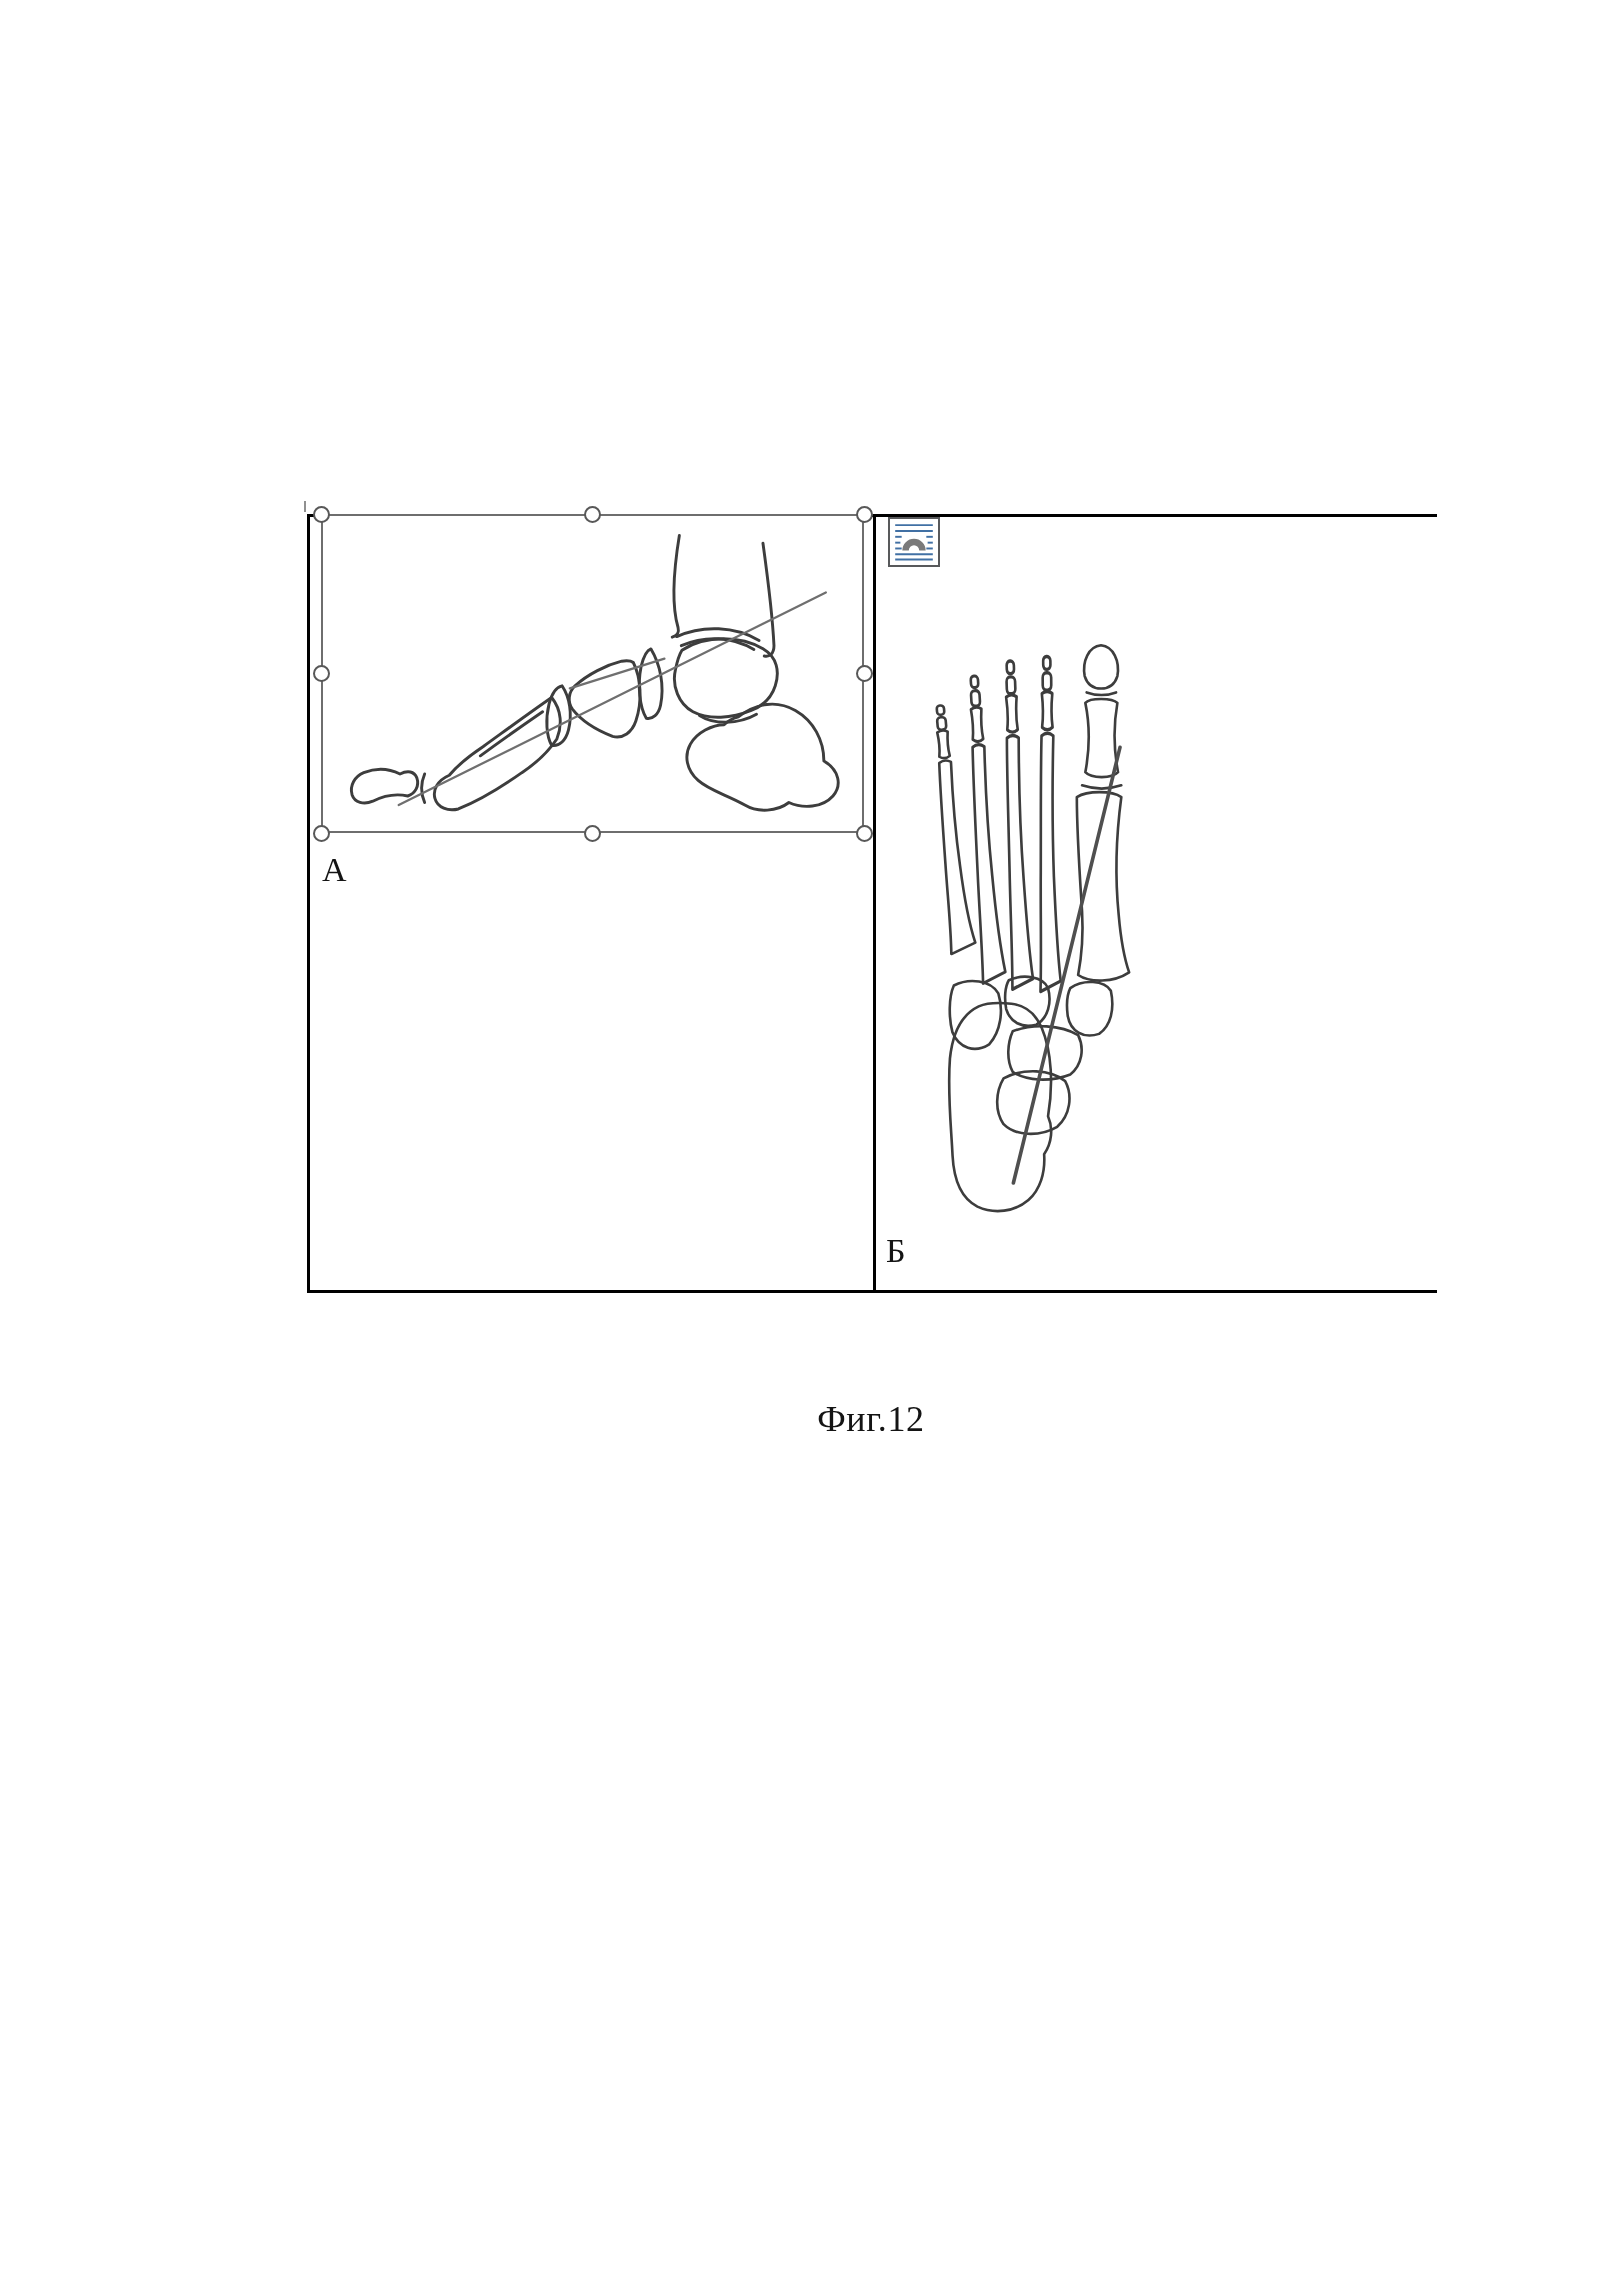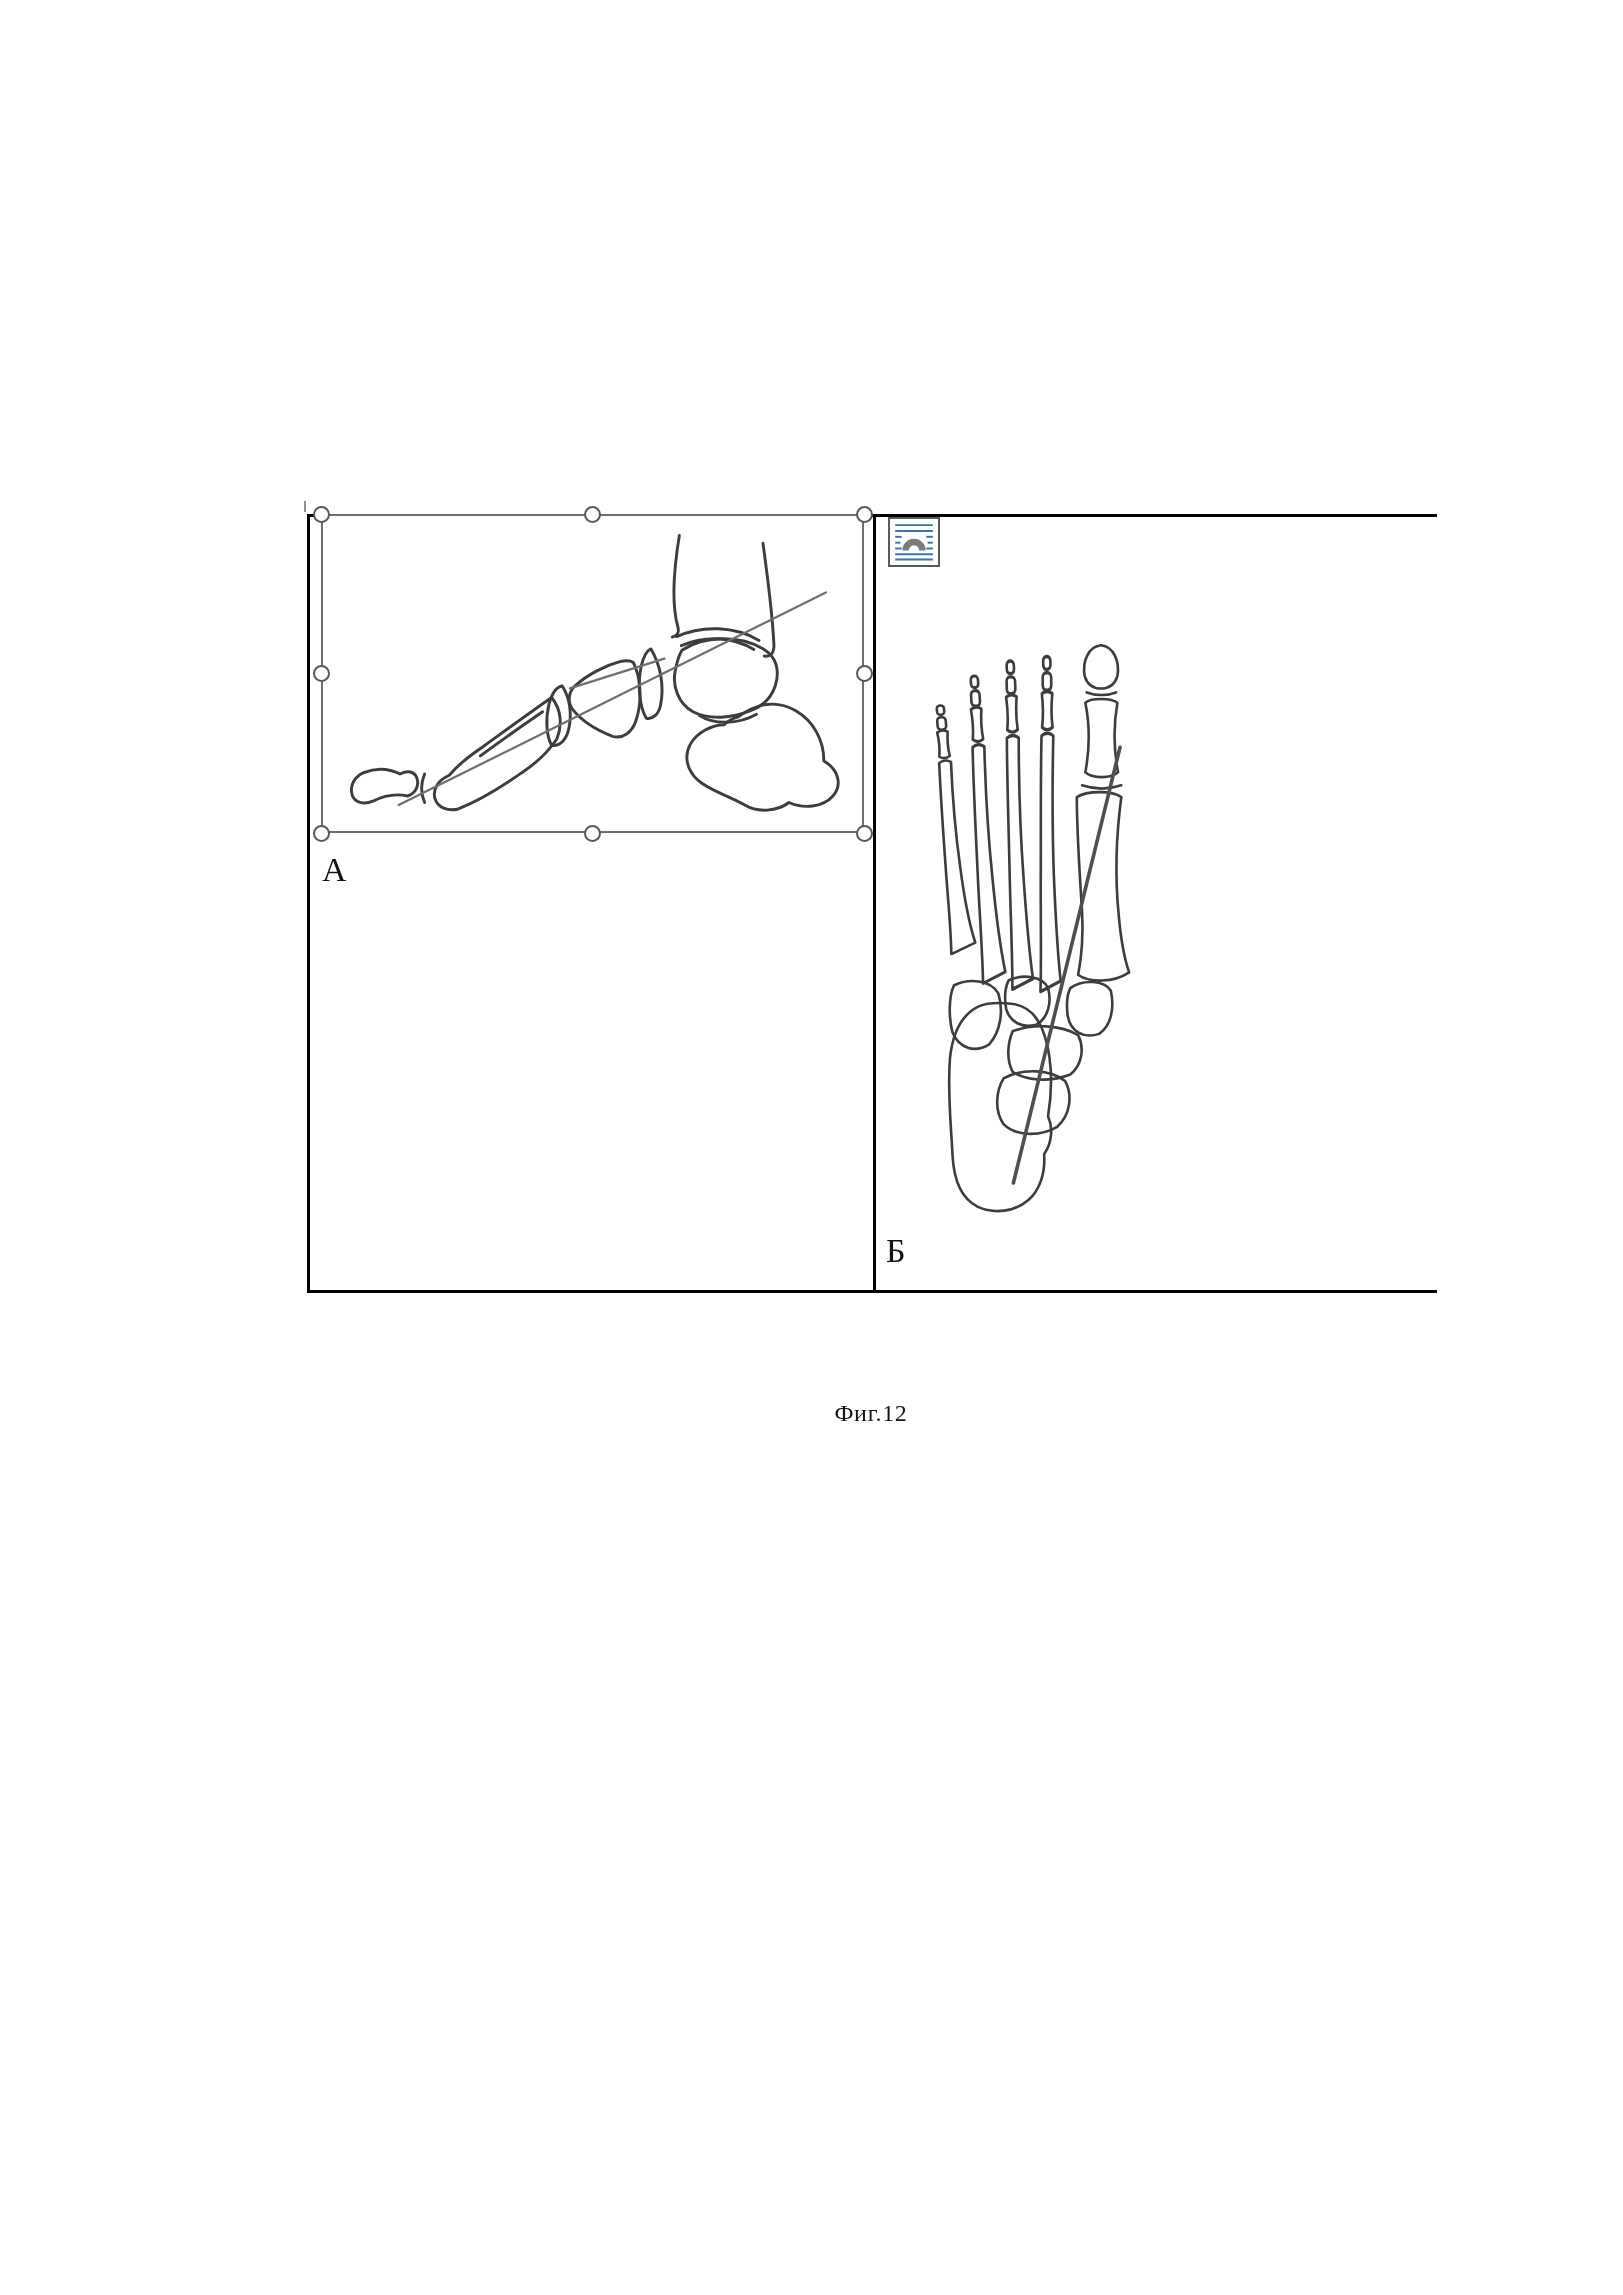--- a/index.html
+++ b/index.html
@@ -46,21 +46,21 @@
   .layout-icon{
     position:absolute;left:888px;top:517px;width:52px;height:50px;
     background:#ffffff;border:2px solid var(--icon-border);
   }
   .panel-label{
     position:absolute;
     font-size:34px;line-height:1;color:var(--label-color);
   }
   .caption{
     position:absolute;left:740px;top:1401px;width:262px;
-    text-align:center;font-size:24px;line-height:1;color:var(--label-color);
+    text-align:center;font-size:36px;line-height:1;color:var(--label-color);
     letter-spacing:0.7px;
   }
   .figure-area{position:absolute;left:0;top:0;width:100%;height:100%;}
 </style>
 </head>
 <body>
 
 <div class="page">
   <div class="figure-area">
 

